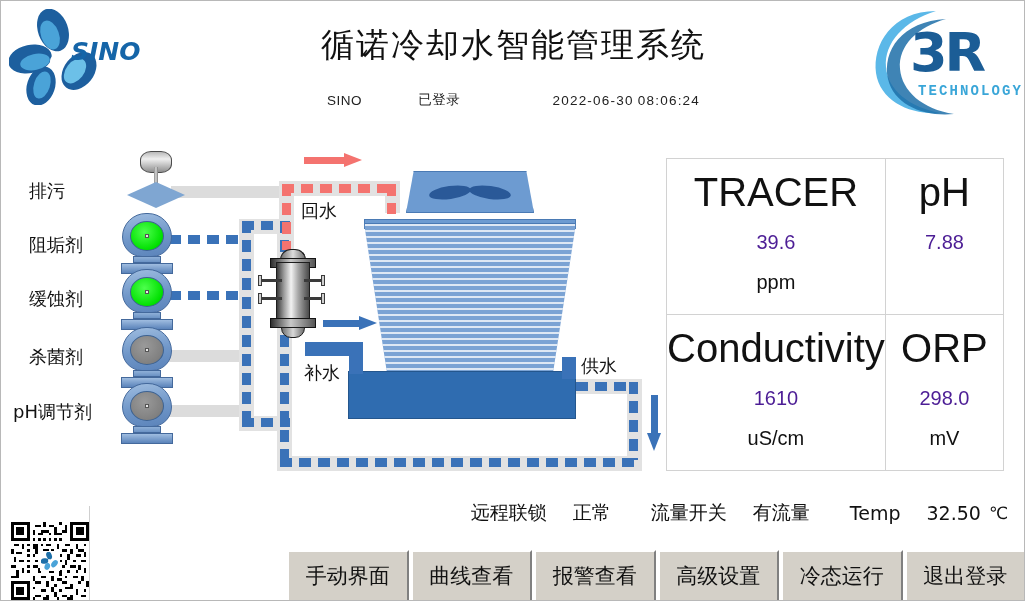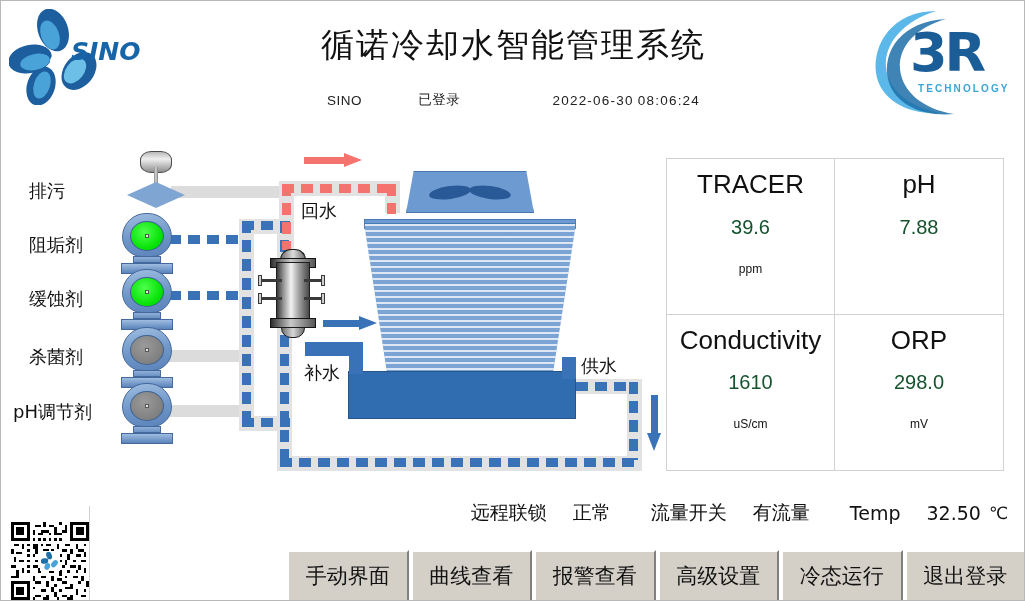--- a/index.html
+++ b/index.html
@@ -52,22 +52,22 @@
 
   .r3-logo { position: absolute; right: 8px; top: 2px; width: 160px; height: 118px; }
   .r3-text {
     position: absolute; left: 52px; top: 18px;
     font-family: "DejaVu Sans", sans-serif;
     font-size: 54px; font-weight: bold; color: #1b5d96;
     letter-spacing: -3px;
   }
   .r3-sub {
     position: absolute; left: 60px; top: 80px;
-    font-family: Liberation Sans, sans-serif;
-    font-size: 10px; font-weight: bold; color: #3aa6d8;
+    font-family: Liberation Mono, monospace;
+    font-size: 14px; font-weight: bold; color: #3aa6d8;
     letter-spacing: 2.1px;
   }
 
   
   .left-label {
     position: absolute;
     font-family: "DejaVu Sans", "Liberation Sans", sans-serif;
     font-size: 18px; color: #111; white-space: nowrap;
     text-align: left;
   }
@@ -230,23 +230,23 @@
     border: 1px solid #d2d2d2; background: #ffffff;
     display: grid; grid-template-columns: 1fr 1fr; grid-template-rows: 1fr 1fr;
   }
   .data-cell {
     border-right: 1px solid #d2d2d2; border-bottom: 1px solid #d2d2d2;
     display: flex; flex-direction: column; align-items: center;
     padding-top: 11px;
   }
   .data-cell:nth-child(2n) { border-right: none; }
   .data-cell:nth-child(n+3) { border-bottom: none; align-items: center; }
-  .data-name { font-size: 26px; color: #111; line-height: 1.1; }
-  .data-value { font-size: 20px; color: #14532d; margin-top: 17px; }
-  .data-unit  { font-size: 12px; color: #111; margin-top: 23px; }
+  .data-name { font-size: 40px; color: #111; line-height: 1.1; }
+  .data-value { font-size: 20px; color: #4c1d95; margin-top: 17px; }
+  .data-unit  { font-size: 20px; color: #111; margin-top: 17px; }
 
   
   #bottom-status {
     position: absolute; left: 0; top: 494px; width: 1025px; height: 36px;
     display: flex; align-items: center; justify-content: flex-end;
     padding-right: 18px;
     font-family: "DejaVu Sans", "Liberation Sans", sans-serif;
     font-size: 19px; color: #111;
   }
   #bottom-status .bs { margin-left: 26px; }

